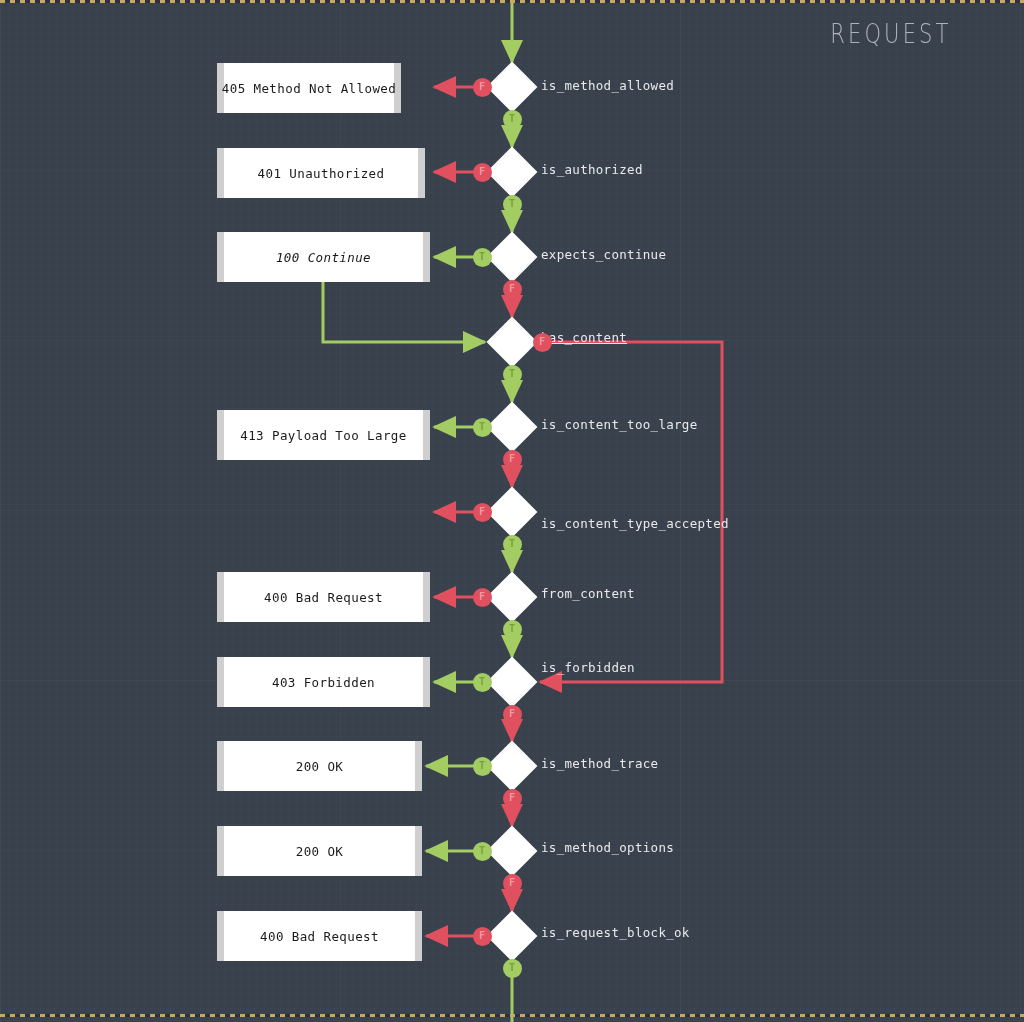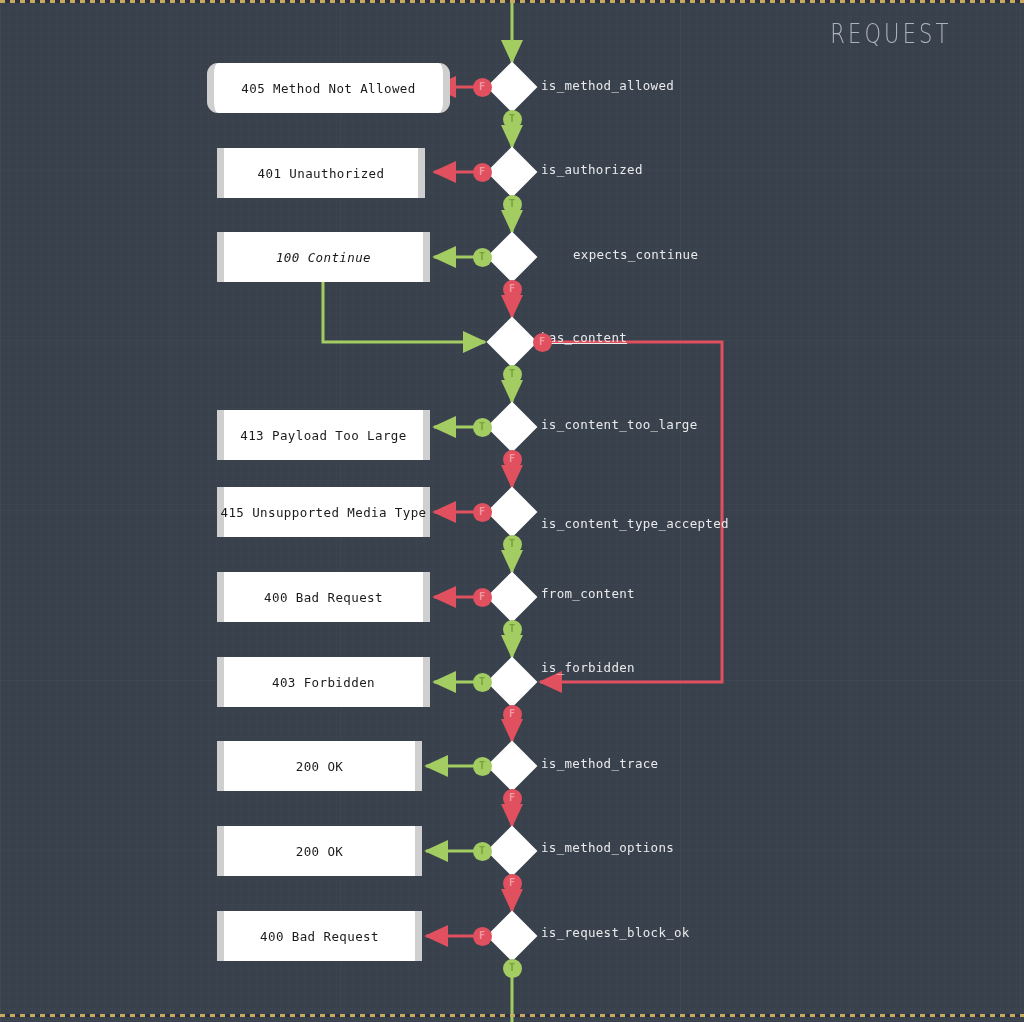--- a/index.html
+++ b/index.html
@@ -170,34 +170,31 @@
       <path d="M482,766 L426,766" stroke="#a3cd63" marker-end="url(#arrow-green)"></path>
       <path d="M482,851 L426,851" stroke="#a3cd63" marker-end="url(#arrow-green)"></path>
       <path d="M482,936 L426,936" stroke="#e0505f" marker-end="url(#arrow-red)"></path>
 
       <path d="M323,282 L323,342 L485,342" stroke="#a3cd63" marker-end="url(#arrow-green)"></path>
 
       <path d="M552,342 L722,342 L722,682 L540,682" stroke="#e0505f" marker-end="url(#arrow-red)"></path>
     </g>
   </svg>
 
-  <div class="node-box" style="left:207px; top:63px; width:243px;border-radius:11px;">
+  <div class="node-box" style="left:217px; top:63px; width:184px;">
     <span class="box-label">405 Method Not Allowed</span>
   </div>
   <div class="node-box" style="left:217px; top:148px; width:208px;">
     <span class="box-label">401 Unauthorized</span>
   </div>
   <div class="node-box" style="left:217px; top:232px; width:213px;font-style:italic;">
     <span class="box-label">100 Continue</span>
   </div>
   <div class="node-box" style="left:217px; top:402px; width:213px;margin-top:8px;">
     <span class="box-label">413 Payload Too Large</span>
-  </div>
-  <div class="node-box" style="left:217px; top:487px; width:213px;">
-    <span class="box-label">415 Unsupported Media Type</span>
   </div>
   <div class="node-box" style="left:217px; top:572px; width:213px;">
     <span class="box-label">400 Bad Request</span>
   </div>
   <div class="node-box" style="left:217px; top:657px; width:213px;">
     <span class="box-label">403 Forbidden</span>
   </div>
   <div class="node-box" style="left:217px; top:741px; width:205px;">
     <span class="box-label">200 OK</span>
   </div>
@@ -215,21 +212,21 @@
   <div class="diamond" style="left:494px; top:409px;"></div>
   <div class="diamond" style="left:494px; top:494px;"></div>
   <div class="diamond" style="left:494px; top:579px;"></div>
   <div class="diamond" style="left:494px; top:664px;"></div>
   <div class="diamond" style="left:494px; top:748px;"></div>
   <div class="diamond" style="left:494px; top:833px;"></div>
   <div class="diamond" style="left:494px; top:918px;"></div>
 
   <div class="dec-label" style="left:541px; top:78px;">is_method_allowed</div>
   <div class="dec-label" style="left:541px; top:162px;">is_authorized</div>
-  <div class="dec-label" style="left:541px; top:247px;margin-left:32px;">expects_continue</div>
+  <div class="dec-label" style="left:541px; top:247px;">expects_continue</div>
   <div class="dec-label" style="left:541px; top:330px;text-decoration:underline;">has_content</div>
   <div class="dec-label" style="left:541px; top:417px;">is_content_too_large</div>
   <div class="dec-label" style="left:541px; top:501px;margin-top:15px;">is_content_type_accepted</div>
   <div class="dec-label" style="left:541px; top:586px;">from_content</div>
   <div class="dec-label" style="left:541px; top:660px;">is_forbidden</div>
   <div class="dec-label" style="left:541px; top:756px;">is_method_trace</div>
   <div class="dec-label" style="left:541px; top:840px;">is_method_options</div>
   <div class="dec-label" style="left:541px; top:925px;">is_request_block_ok</div>
 
   <div class="badge f" style="left:472.5px; top:77.5px;">F</div>

